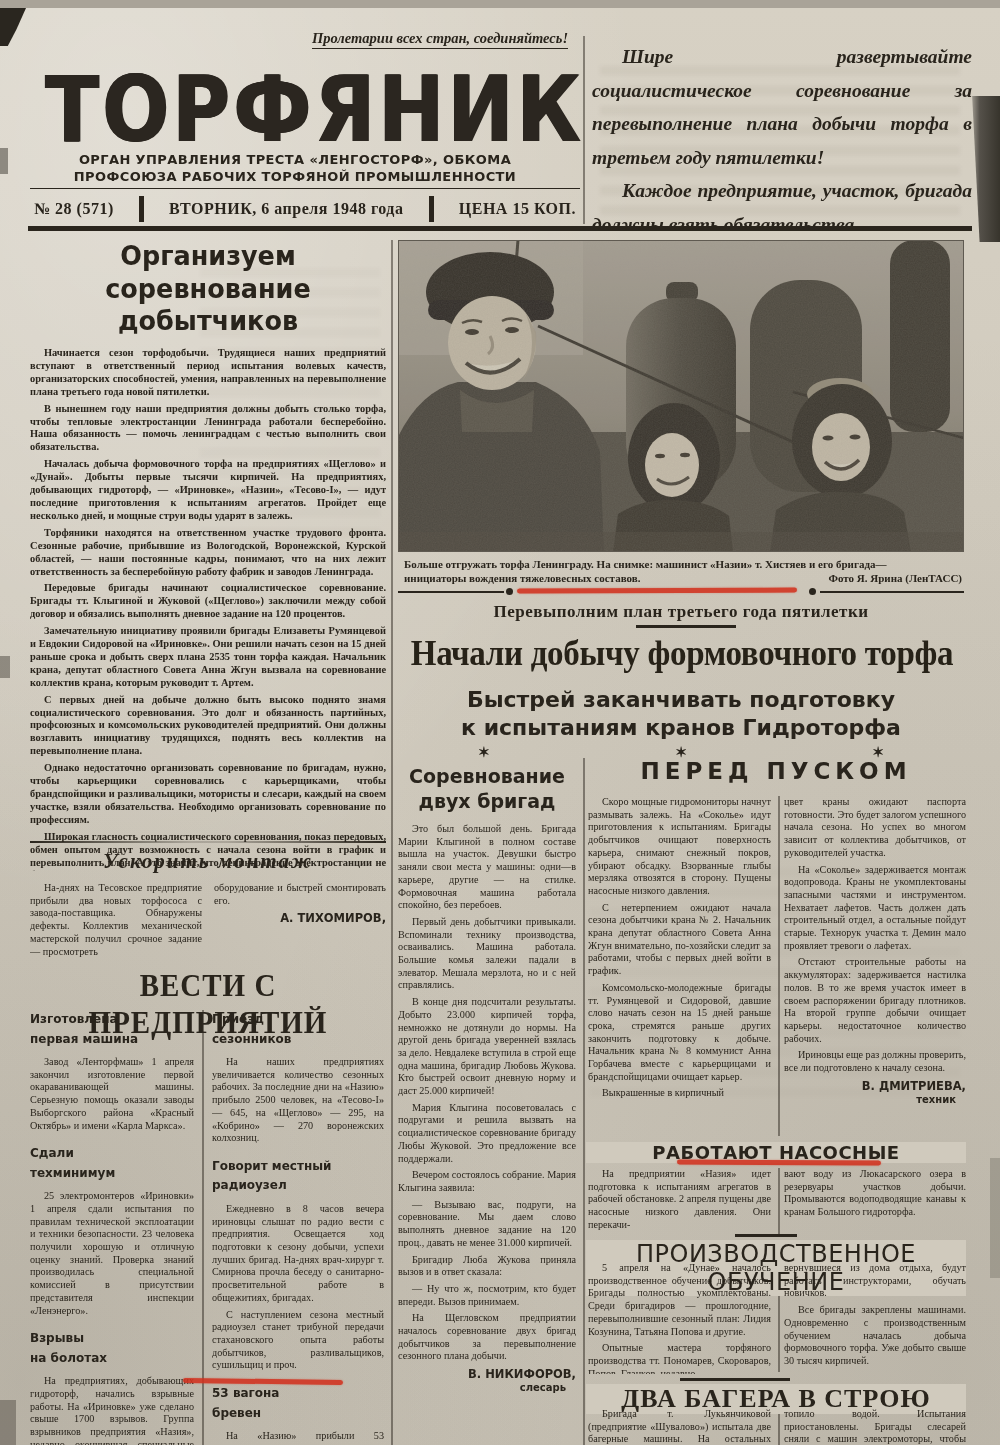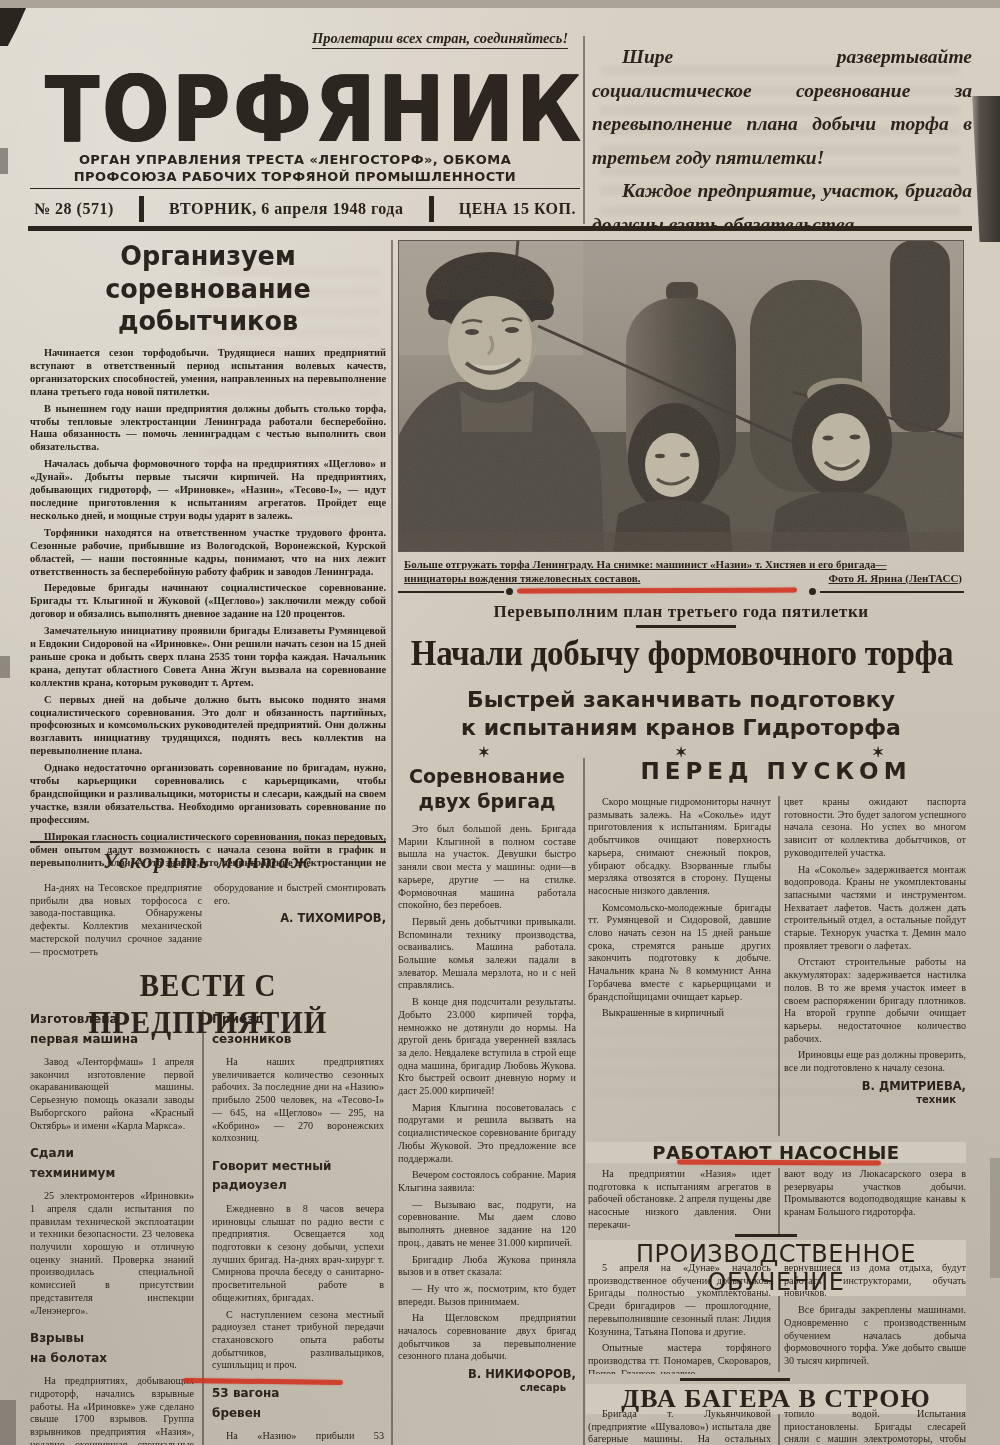--- a/index.html
+++ b/index.html
@@ -292,21 +292,21 @@
       <path d="M427 222 Q444 236 461 220 Q444 228 427 222 Z" fill="#d8d2c2"></path>
       <path d="M427 222 Q444 237 461 220" stroke="#463f35" stroke-width="3.5" fill="none"></path>
       <path d="M372 312 L378 270 Q410 250 444 252 Q486 252 506 272 L513 312 Z" fill="#3d3931"></path>
       <rect y="292" width="566" height="20" fill="#4a463d" opacity=".55"></rect>
       <rect width="566" height="312" filter="url(#gr)" opacity=".5"></rect>
       <rect width="566" height="312" fill="#8b8574" opacity=".12"></rect>
       <rect x="0.5" y="0.5" width="565" height="311" fill="none" stroke="#5f5a51" stroke-width="1"></rect>
     </svg>
   </div>
 
-  <div class="abs cap" style="left:404px;top:550px;width:558px;text-decoration:underline;">
+  <div class="abs cap" style="left:404px;top:550px;width:558px;">
     <div>Больше отгружать торфа Ленинграду. На снимке: машинист «Назии» т. Хистяев и его бригада—</div>
     <div class="cap-row">
       <span>инициаторы вождения тяжеловесных составов.</span>
       <span>Фото Я. Ярина (ЛенТАСС)</span>
     </div>
   </div>
 
   <div class="abs hrule" style="left:398px;top:583px;width:106px;height:1.5px;"></div>
   <div class="abs dot" style="left:506px;top:580px;"></div>
   <div class="red-line" style="left:517px;top:580px;width:280px;height:4.5px;transform:rotate(-.2deg);"></div>
@@ -346,20 +346,21 @@
       </div>
     <div class="sig">
       <span>В. НИКИФОРОВ,</span>
       <span class="role">слесарь</span>
     </div>
   </div>
 
   <div class="abs h-pusk" style="left:586px;top:750px;width:380px;">ПЕРЕД ПУСКОМ</div>
   <div class="abs bt" style="left:588px;top:788px;width:183px;height:345px;overflow:hidden;">
       <p>Скоро мощные гидромониторы начнут размывать залежь. На «Соколье» идут приготовления к испытаниям. Бригады добытчиков очищают поверхность карьера, снимают снежный покров, убирают обсадку. Взорванные глыбы мерзляка отвозятся в сторону. Пущены насосные низкого давления.</p>
+      <p>С нетерпением ожидают начала сезона добытчики крана № 2. Начальник крана депутат областного Совета Анна Жгун внимательно, по-хозяйски следит за работами, чтобы с первых дней войти в график.</p>
       <p>Комсомольско-молодежные бригады тт. Румянцевой и Сидоровой, давшие слово начать сезон на 15 дней раньше срока, стремятся раньше других закончить подготовку к добыче. Начальник крана № 8 коммунист Анна Горбачева вместе с карьерщицами и брандспойщицами очищает карьер.</p>
       <p>Выкрашенные в кирпичный</p>
     </div>
   <div class="abs" style="left:784px;top:788px;width:182px;height:345px;overflow:hidden;">
     <div class="bt cont">
         <p>цвет краны ожидают паспорта готовности. Это будет залогом успешного начала сезона. Но успех во многом зависит от коллектива добытчиков, от руководителей участка.</p>
         <p>На «Соколье» задерживается монтаж водопровода. Краны не укомплектованы запасными частями и инструментом. Нехватает лафетов. Часть должен дать строительный отдел, а остальные пойдут старые. Технорук участка т. Демин мало проявляет тревоги о лафетах.</p>
         <p>Отстают строительные работы на аккумуляторах: задерживается настилка полов. В то же время участок имеет в своем распоряжении бригаду плотников. На второй группе добычи очищает карьеры. недостаточное количество рабочих.</p>
         <p>Ириновцы еще раз должны проверить, все ли подготовлено к началу сезона.</p>
       </div>

